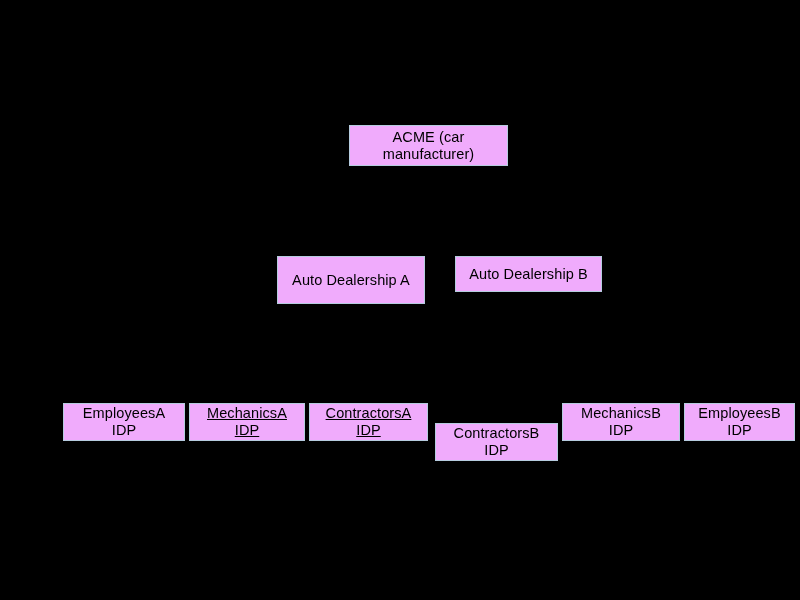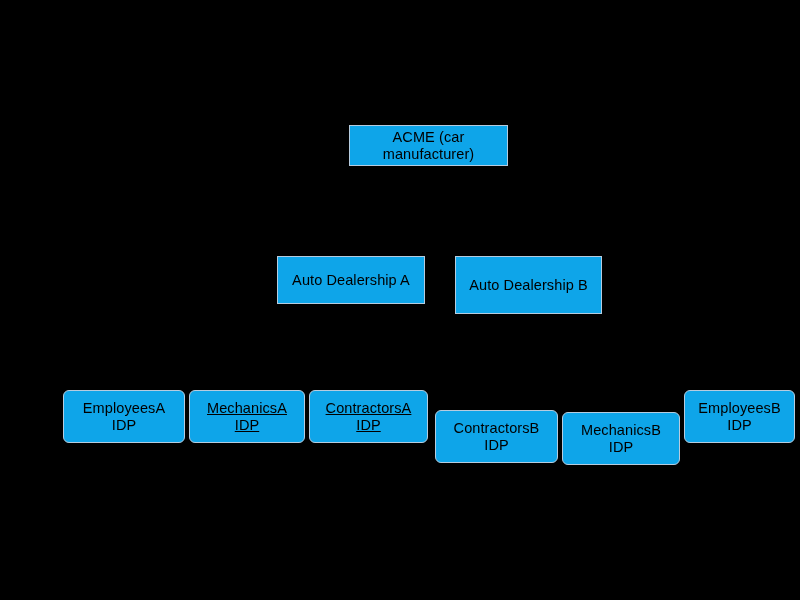--- a/index.html
+++ b/index.html
@@ -11,21 +11,21 @@
     position: relative;
     width: 800px;
     height: 600px;
     background: #000000;
     overflow: hidden;
     font-family: "Liberation Sans", sans-serif;
   }
   .node {
     position: absolute;
     box-sizing: border-box;
-    background: #0ea5e9;
+    background: #f0abfc;
     border: 1px solid #b6ccdf;
     display: flex;
     align-items: center;
     justify-content: center;
     text-align: center;
     color: #000000;
     font-size: 14.5px;
     line-height: 17px;
     letter-spacing: 0.1px;
     white-space: pre-line;
@@ -40,32 +40,31 @@
   .node.tier2-a {
     left: 277px;
     top: 256px;
     width: 148px;
     height: 48px;
   }
   .node.tier2-b {
     left: 455px;
     top: 256px;
     width: 147px;
-    height: 58px;
+    height: 36px;
   }
   .node.leaf {
-    top: 390px;
-    height: 53px;
-    border-radius: 6px;
+    top: 403px;
+    height: 38px;
   }
   .leaf-0 { left: 63px;  width: 122px; }
   .leaf-1 { left: 189px; width: 116px; text-decoration: underline; }
   .leaf-2 { left: 309px; width: 119px; text-decoration: underline; }
   .leaf-3 { left: 435px; width: 123px; margin-top: 20px; }
-  .leaf-4 { left: 562px; width: 118px; margin-top: 22px; }
+  .leaf-4 { left: 562px; width: 118px; }
   .leaf-5 { left: 684px; width: 111px; }
 
   
   .connector {
     position: absolute;
     background: #000000;
   }
 </style>
 </head>
 <body>

